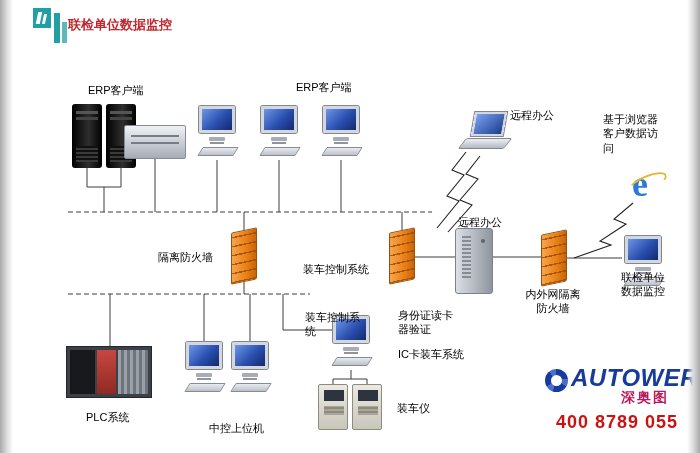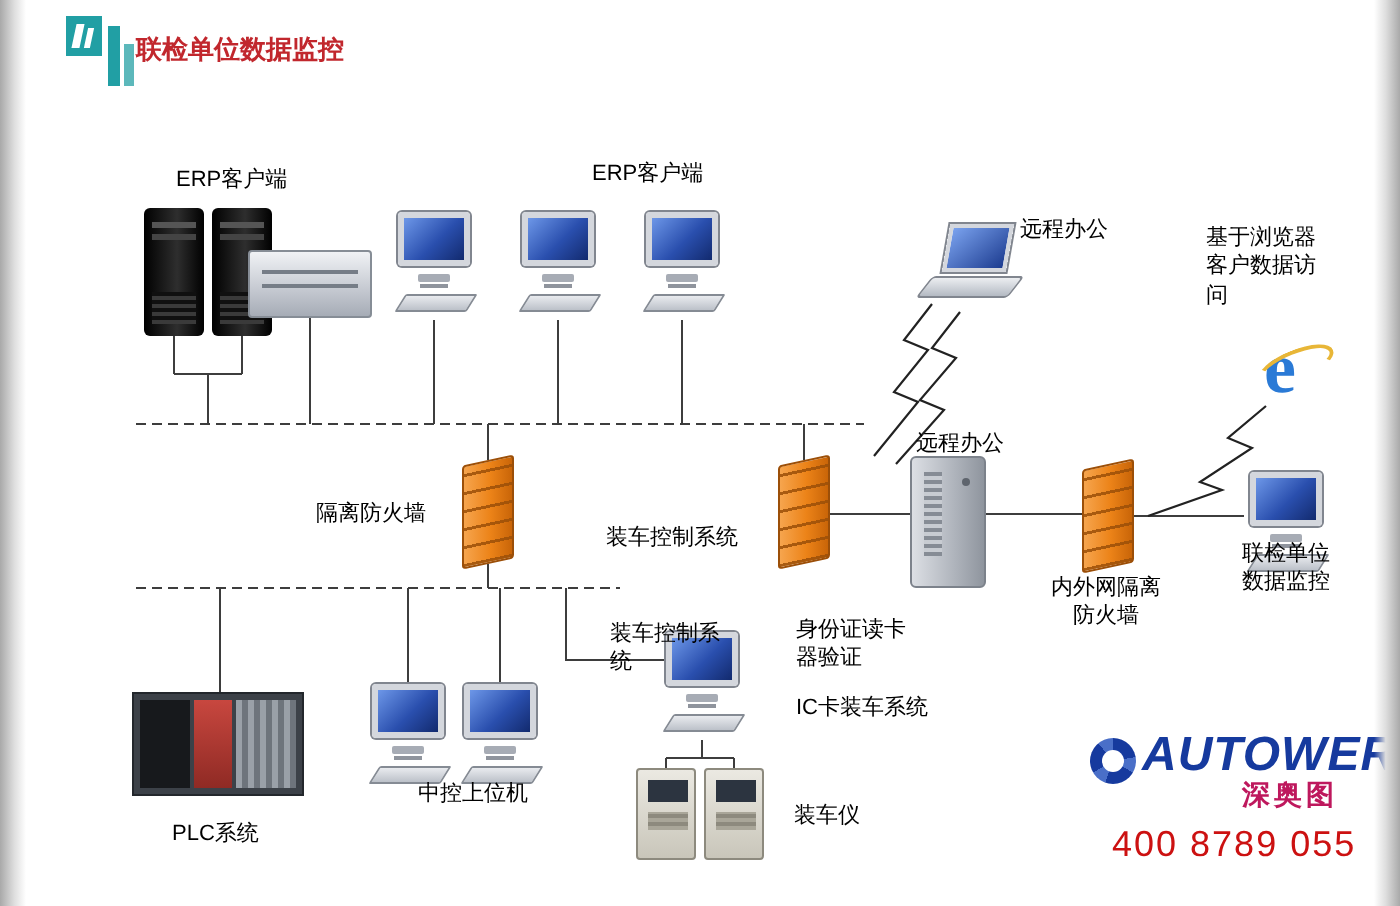--- a/index.html
+++ b/index.html
@@ -67,21 +67,21 @@
   .kiosk::before { content:""; position:absolute; left:5px; top:5px; width:20px; height:11px; background:#2c3440; }
   .kiosk::after { content:""; position:absolute; left:5px; top:21px; width:20px; height:9px; background:repeating-linear-gradient(0deg,#a9a699 0 2px,#8d8a7e 2px 4px); }
 
   
   .brand-ring { position:absolute; left:545px; top:369px; width:23px; height:23px; border-radius:50%; z-index:3;
     background:conic-gradient(#163a9e 0 80deg,#4a6fc8 80deg 120deg,#163a9e 120deg 200deg,#4a6fc8 200deg 240deg,#163a9e 240deg 320deg,#4a6fc8 320deg 360deg); }
   .brand-ring::after { content:""; position:absolute; inset:6px; background:#fff; border-radius:50%; }
   .brand-name { position:absolute; left:571px; top:364px; z-index:3; font-size:24px; font-weight:bold; font-style:italic; letter-spacing:.5px; color:#163a9e; }
   .brand-name sup { font-size:9px; font-style:normal; }
   .brand-cn { position:absolute; left:621px; top:389px; z-index:3; font-size:14px; font-weight:bold; color:#be185d; letter-spacing:2px; }
-  .brand-phone { position:absolute; left:556px; top:412px; z-index:3; font-size:18px; font-weight:normal; color:#cc1111; letter-spacing:1px; }
+  .brand-phone { position:absolute; left:556px; top:412px; z-index:3; font-size:18px; font-weight:bold; color:#cc1111; letter-spacing:1px; }
 </style>
 </head>
 <body>
 
 <div class="canvas">
 
   <div class="edge left"></div>
   <div class="edge right"></div>
 
   <svg class="wires" width="700" height="453" viewBox="0 0 700 453">
@@ -177,21 +177,21 @@
   <div class="label" style="left:603px;top:112px;width:60px">基于浏览器客户数据访问</div>
   <div class="label" style="left:458px;top:215px;width:66px">远程办公</div>
   <div class="label" style="left:158px;top:250px;width:60px">隔离防火墙</div>
   <div class="label" style="left:303px;top:262px;width:82px">装车控制系统</div>
   <div class="label" style="left:523px;top:287px;width:60px;text-align:center">内外网隔离防火墙</div>
   <div class="label" style="left:618px;top:270px;width:50px;text-align:center">联检单位数据监控</div>
   <div class="label" style="left:305px;top:310px;width:58px">装车控制系统</div>
   <div class="label" style="left:398px;top:308px;width:60px">身份证读卡器验证</div>
   <div class="label" style="left:398px;top:347px;width:66px">IC卡装车系统</div>
   <div class="label" style="left:86px;top:410px;width:60px">PLC系统</div>
-  <div class="label" style="left:209px;top:390px;width:62px">中控上位机</div>
+  <div class="label" style="left:209px;top:421px;width:62px">中控上位机</div>
   <div class="label" style="left:397px;top:401px;width:40px">装车仪</div>
 
   <div class="brand-ring"></div>
   <div class="brand-name"><span>AUTOWER</span><sup>®</sup></div>
   <div class="brand-cn">深奥图</div>
   <div class="brand-phone">400 8789 055</div>
 
 </div>
 
 </body></html>

